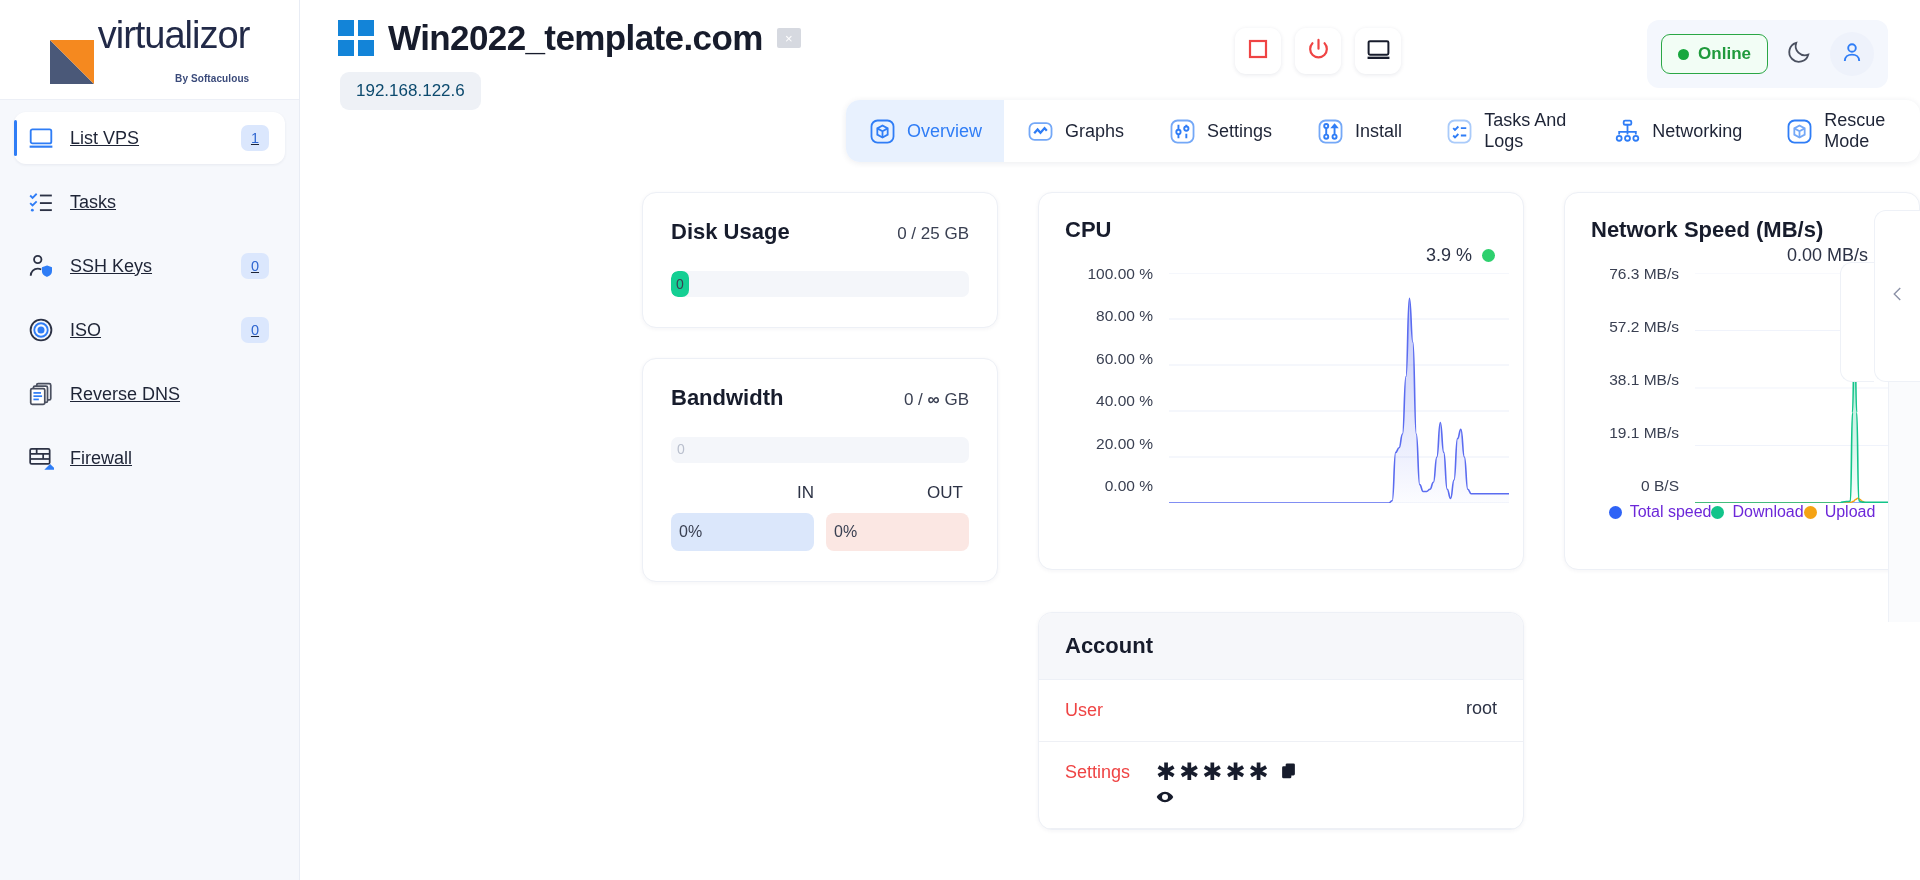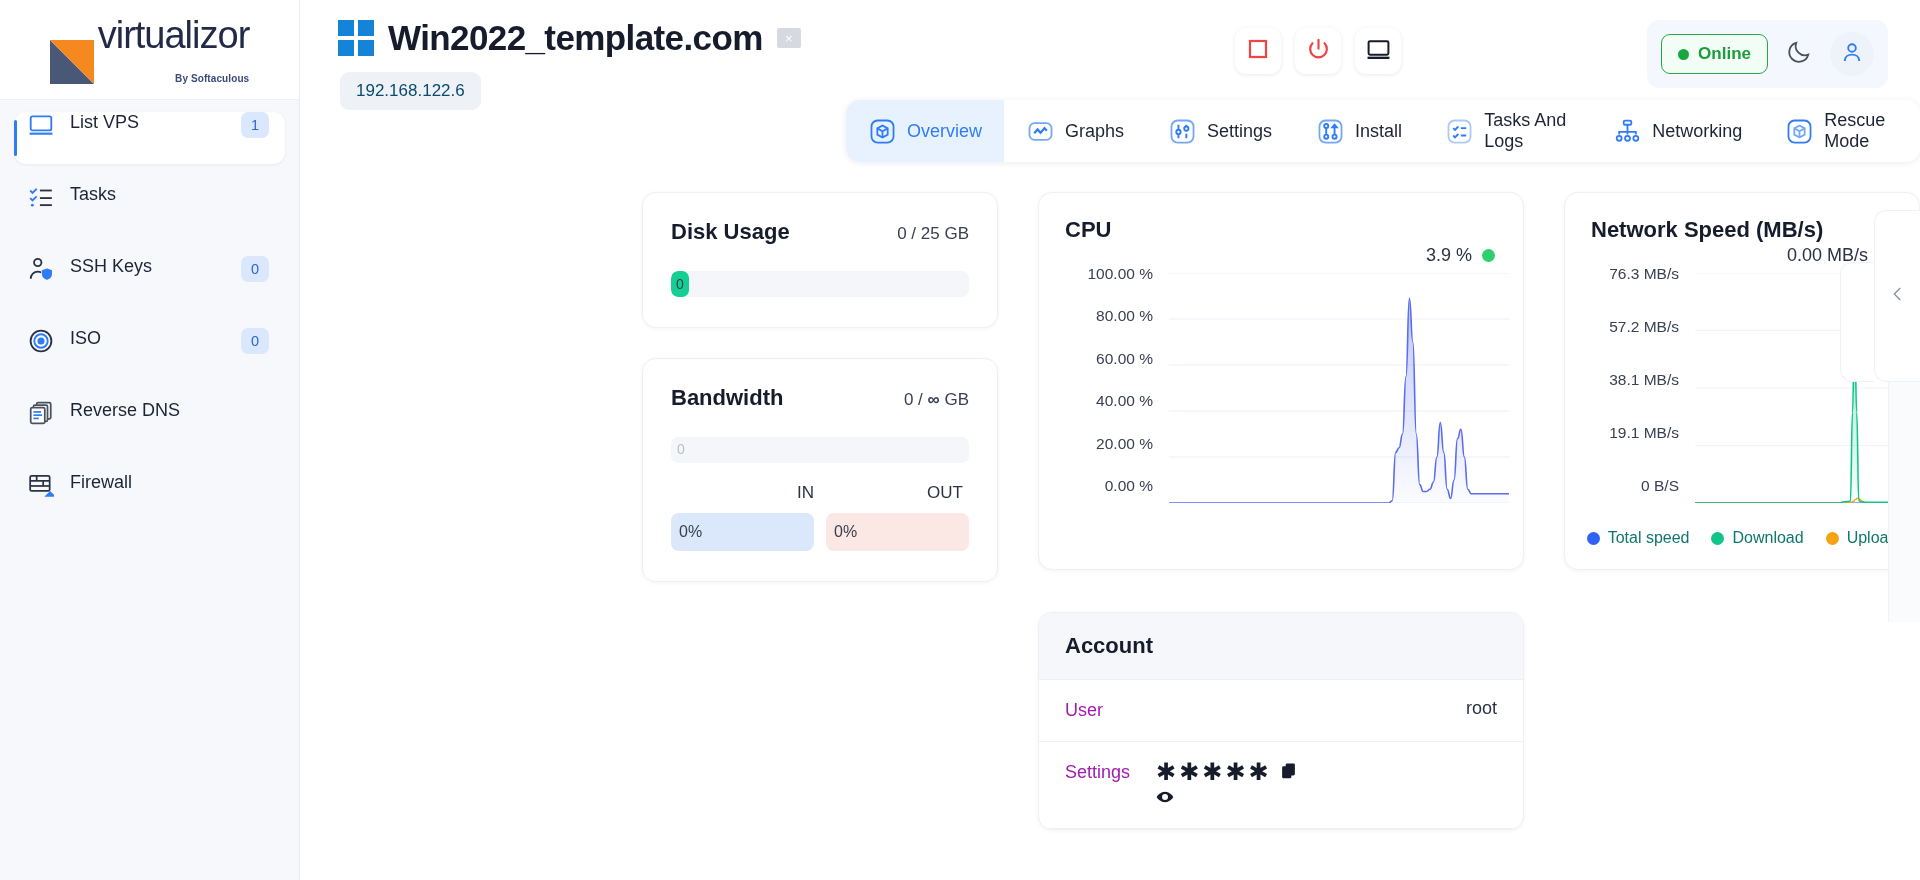--- a/index.html
+++ b/index.html
@@ -45,24 +45,24 @@
     font-size: 38px; letter-spacing: -1px;
     color: #222a48; font-weight: 400;
   }
   .logo-sub {
     font-size: 10px; color: #3a4a7a; font-weight: 600;
     text-align: right; margin-top: 20px; letter-spacing: .1px;
   }
 
   .nav { padding: 12px 14px 0 14px; }
   .nav-item {
-    display: flex; align-items: flex-start;
+    display: flex; align-items: center;
     height: 52px; padding: 0 16px 0 14px;
-    margin-bottom: 20px; border-radius: 12px;
-    cursor: pointer; position: relative;
+    margin-bottom: 12px; border-radius: 12px;
+    cursor: pointer; position: relative; text-decoration: underline;
   }
   .nav-item.active {
     background: #ffffff;
     box-shadow: 0 1px 3px rgba(30,40,80,.07);
   }
   .nav-item.active::before {
     content: ""; position: absolute; left: 0; top: 8px; bottom: 8px;
     width: 3px; background: #2f7df6; border-radius: 2px;
   }
   .nav-ico {
@@ -210,39 +210,39 @@
   .yaxis {
     position: absolute; left: 0; top: 0; bottom: 0; width: 112px;
     display: flex; flex-direction: column; justify-content: space-between;
     align-items: flex-end; font-size: 15.5px; color: #3a4052;
     padding-right: 10px; transform: translateY(-8px);
   }
   .plot { position: absolute; left: 118px; right: 0; top: 0; bottom: 0; }
   .plot svg { width: 100%; height: 100%; display: block; }
 
   .legend {
-    position: absolute; left: 0; right: 0; top: 336px;
-    display: flex; justify-content: center; gap: 22px;
-    font-size: 16px; color: #0f766e;
+    position: absolute; left: 0; right: 0; top: 310px;
+    display: flex; justify-content: center; 
+    font-size: 16px; color: #6d28d9;
   }
   .legend-item { display: flex; align-items: center; gap: 8px; }
   .legend-dot { width: 13px; height: 13px; border-radius: 50%; }
 
   
   .acct-card { width: 486px; overflow: hidden; }
   .acct-head {
     background: #f6f7fa; padding: 20px 26px;
     font-size: 22px; font-weight: 700; color: #171c2c;
     border-bottom: 1px solid #edf0f6;
   }
   .acct-row {
     display: flex; align-items: flex-start; justify-content: space-between;
     padding: 18px 26px; border-bottom: 1px solid #eef0f5; min-height: 62px;
   }
-  .acct-key { font-size: 18px; color: #a21caf; padding-top: 2px; }
+  .acct-key { font-size: 18px; color: #ef4444; padding-top: 2px; }
   .acct-val { font-size: 18px; color: #2c3245; }
   .pw-block { display: flex; flex-direction: column; gap: 4px; margin-left: 26px; flex:1; }
   .pw-line { display: flex; align-items: center; gap: 8px; }
   .pw-stars { font-size: 24px; letter-spacing: 3px; color: #171c2c; line-height: 1; }
 
   
   .drawer {
     position: absolute; right: 0; top: 210px;
     width: 46px; height: 172px;
     background: #fff; border: 1px solid #eef1f7; border-right: none;

